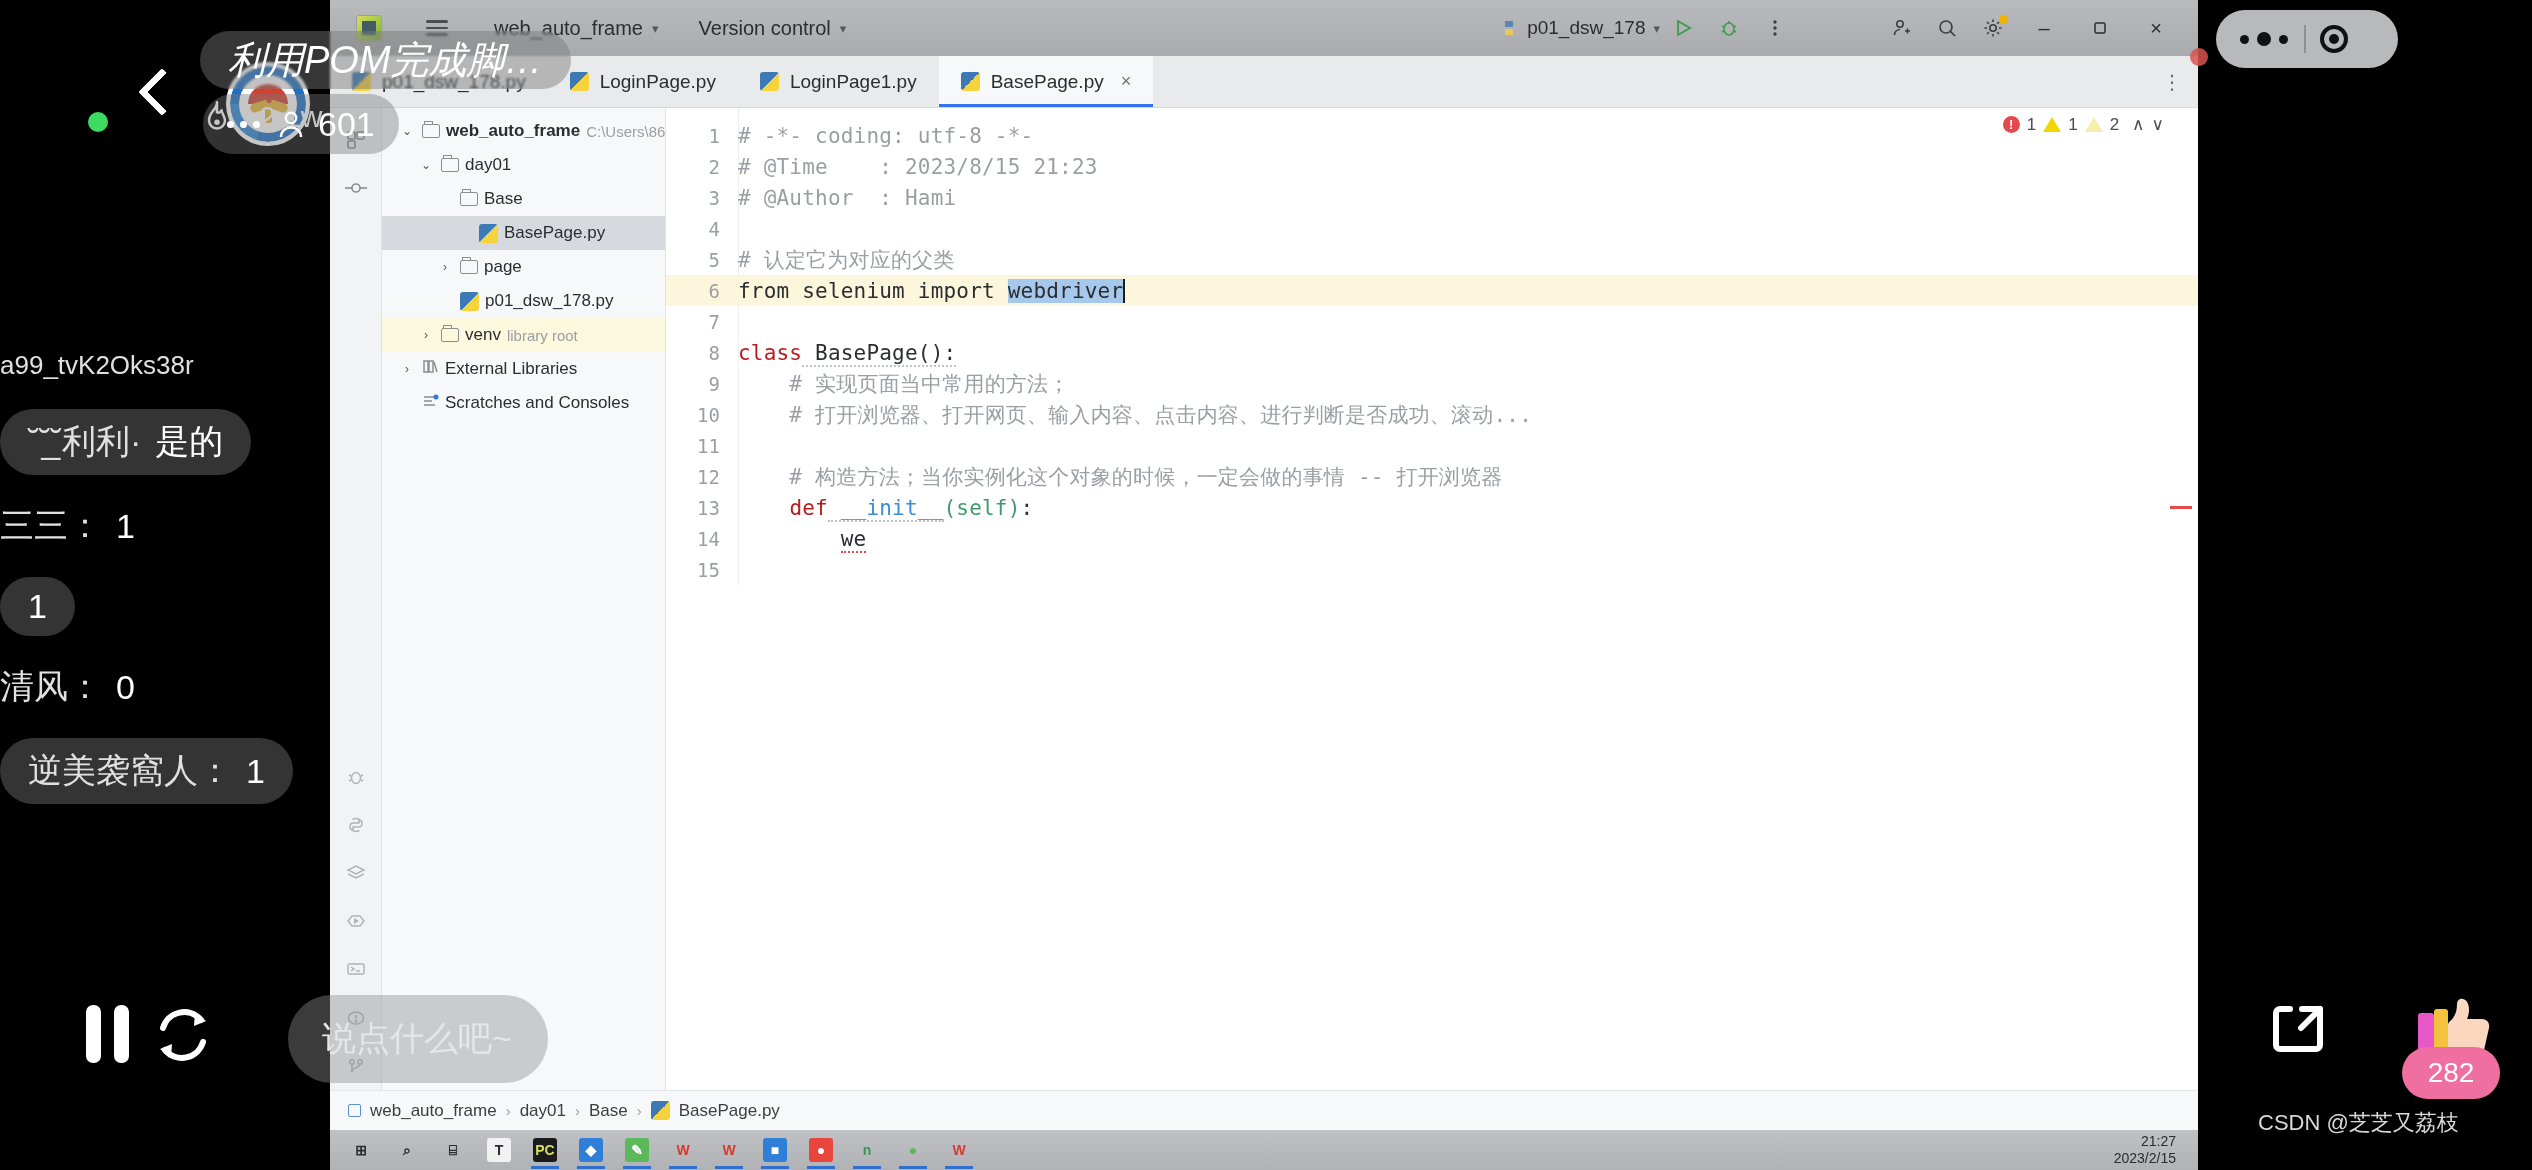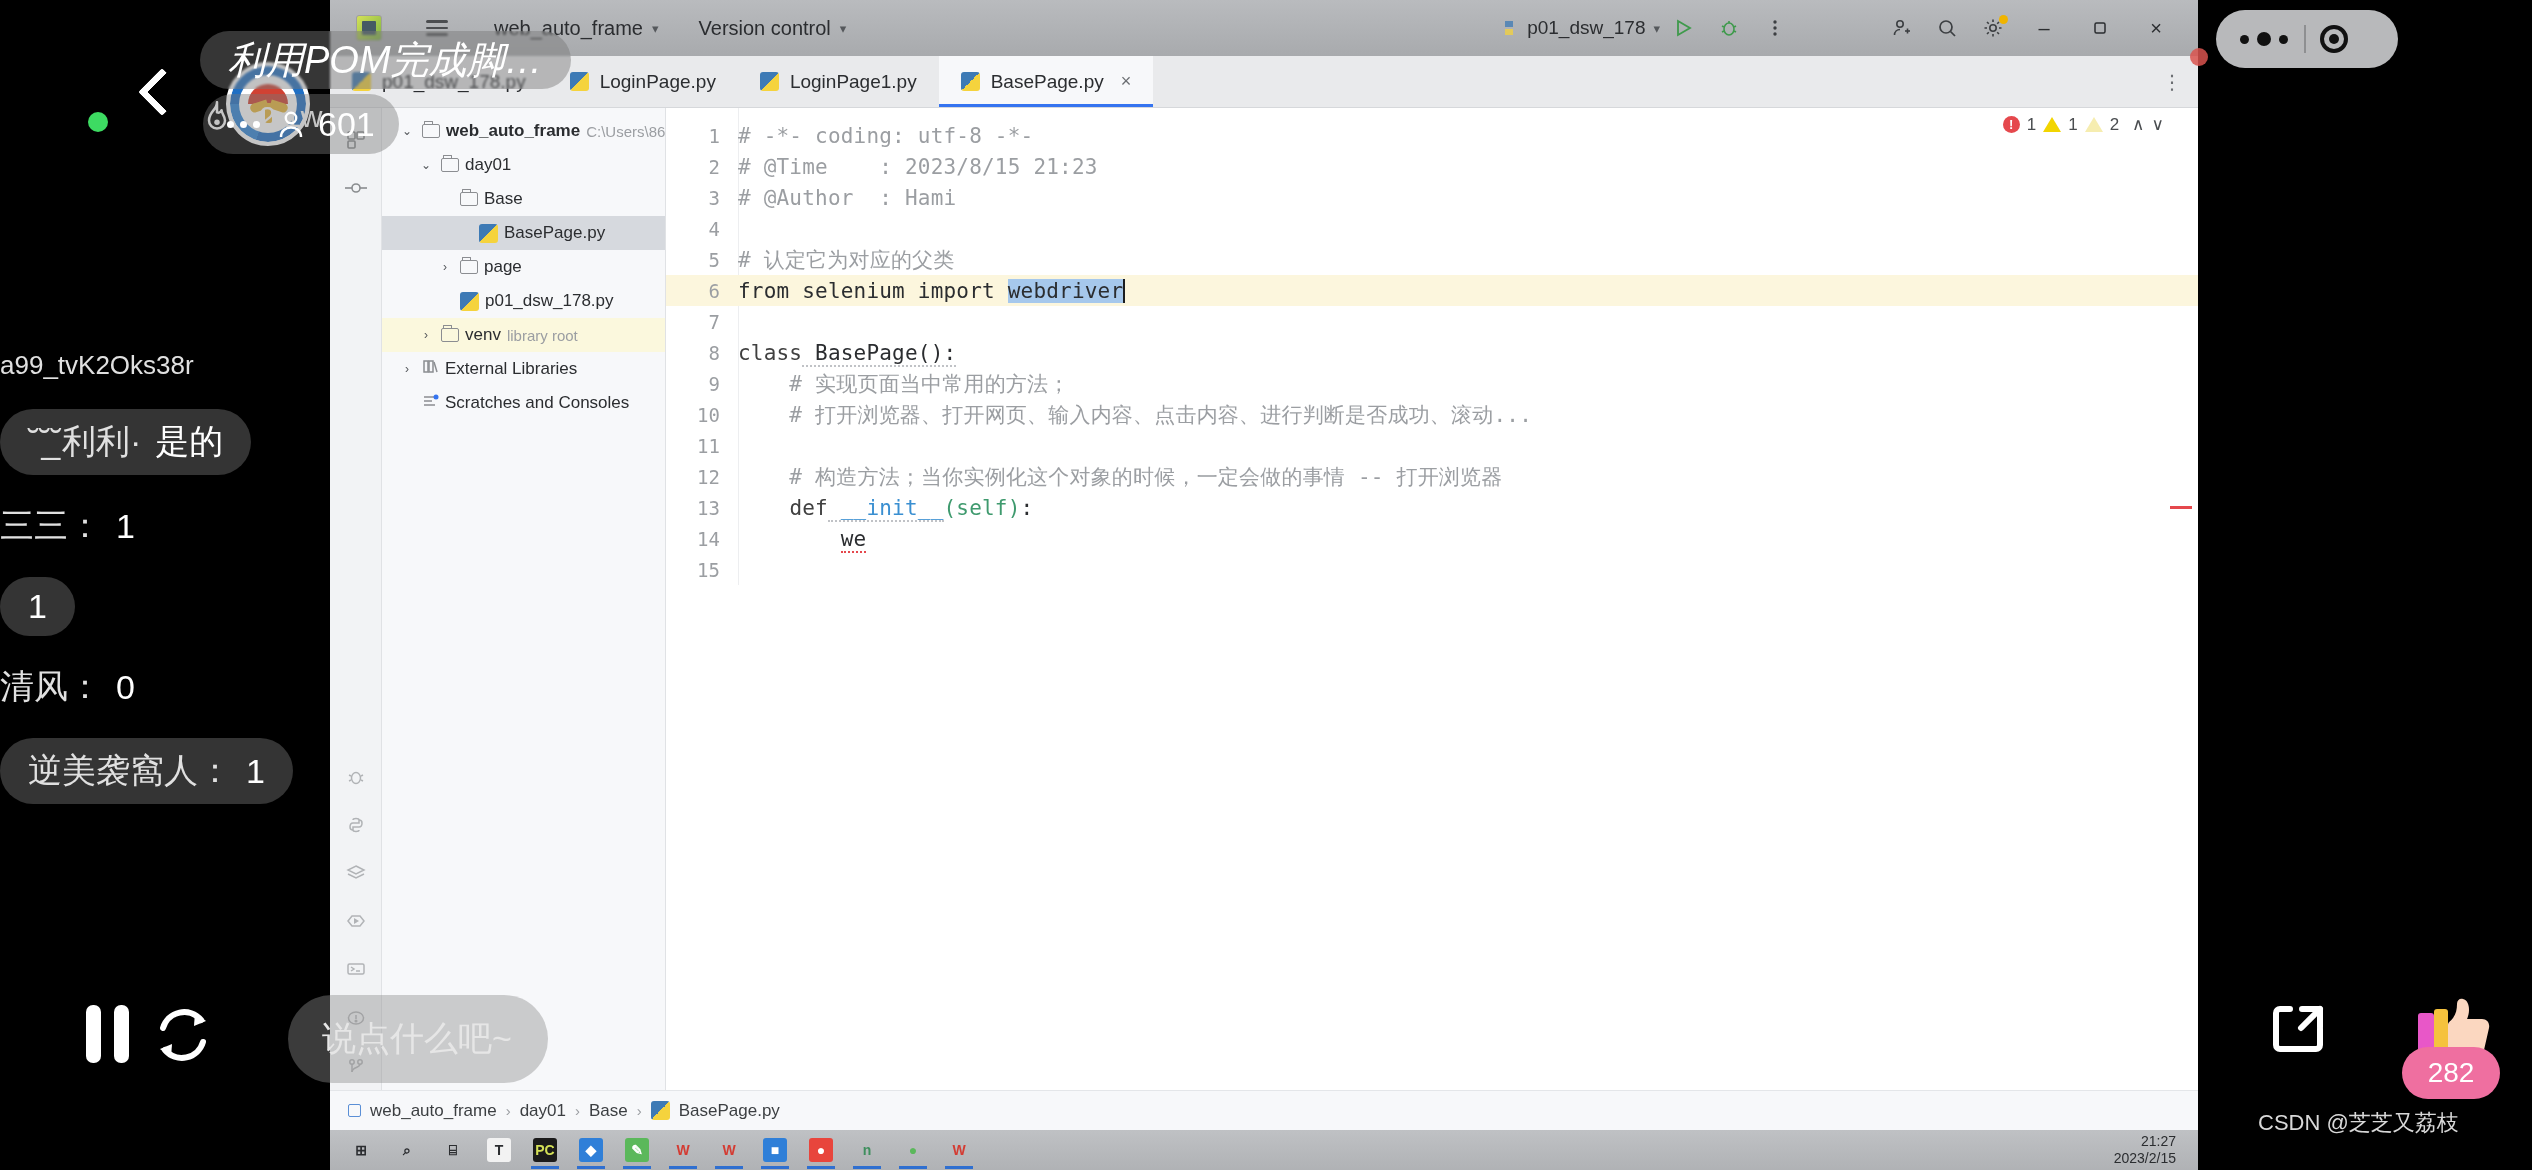--- a/index.html
+++ b/index.html
@@ -113,21 +113,21 @@
 
   .code { position: relative; padding-top: 12px; font-family: "DejaVu Sans Mono", monospace; }
   .cline { display: flex; height: 31px; align-items: center; position: relative; }
   .cline.current { background: #fcf6dd; }
   .gutter {
     width: 72px; flex: none; text-align: right; padding-right: 18px;
     font-size: 19px; color: #9b9ea2; font-family: "DejaVu Sans Mono", monospace;
   }
   .ctext { font-size: 21px; color: #2b2d30; white-space: pre; letter-spacing: 0.2px; }
   .cmt { color: #9b9ea2; }
-  .kw { color: #404040; }
+  .kw { color: #b91c1c; }
   .fn { color: #3a8fd1; }
   .self { color: #3f9a6e; }
   .sel { background: #a6c8ec; color: #2b2d30; }
   .caret { display:inline-block; width:2px; height:24px; background:#1b1d1f; vertical-align:-5px; }
   .err-stripe { position: absolute; right: 6px; width: 22px; height: 3px; background: #e5484d; }
   .squiggle { border-bottom: 2px dotted #c0c2c6; }
   .squiggle-red { border-bottom: 2px dotted #e5484d; }
   .gutter-sep { position:absolute; left:72px; top:0; bottom:0; width:1px; background:#edeef0; }
 
   

